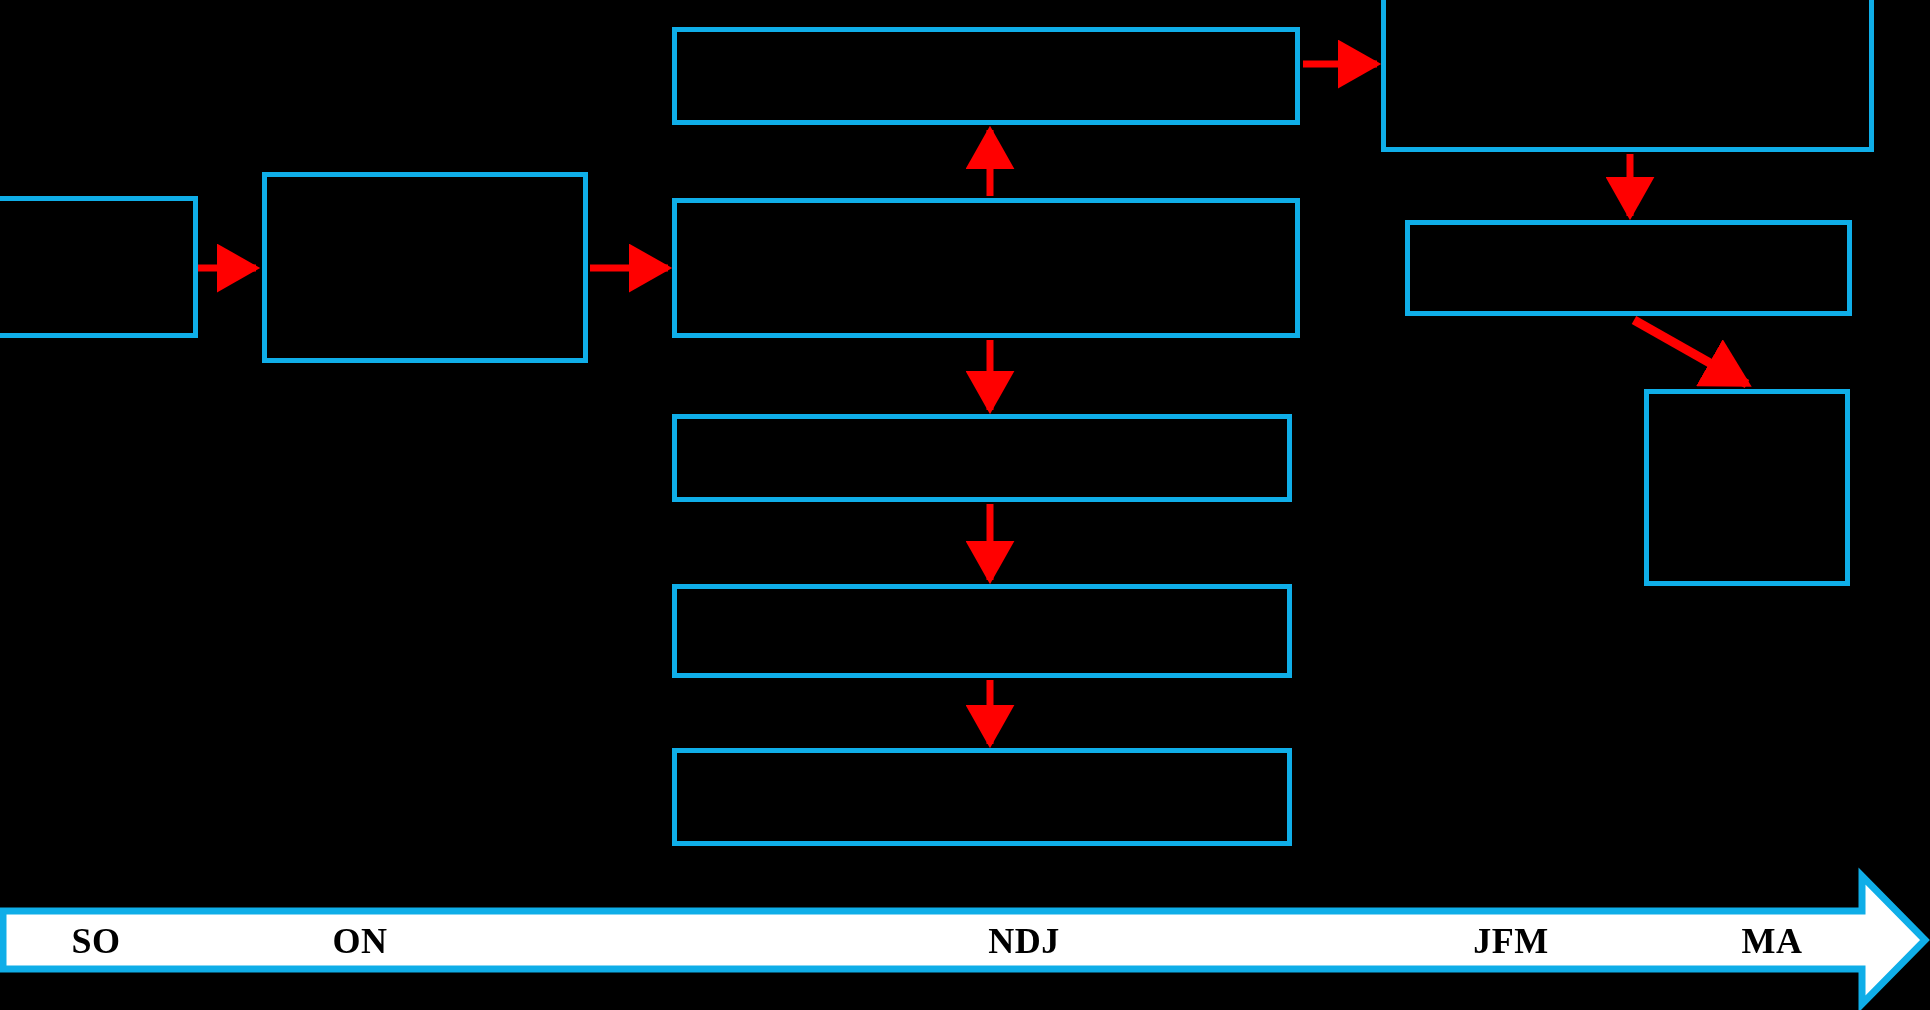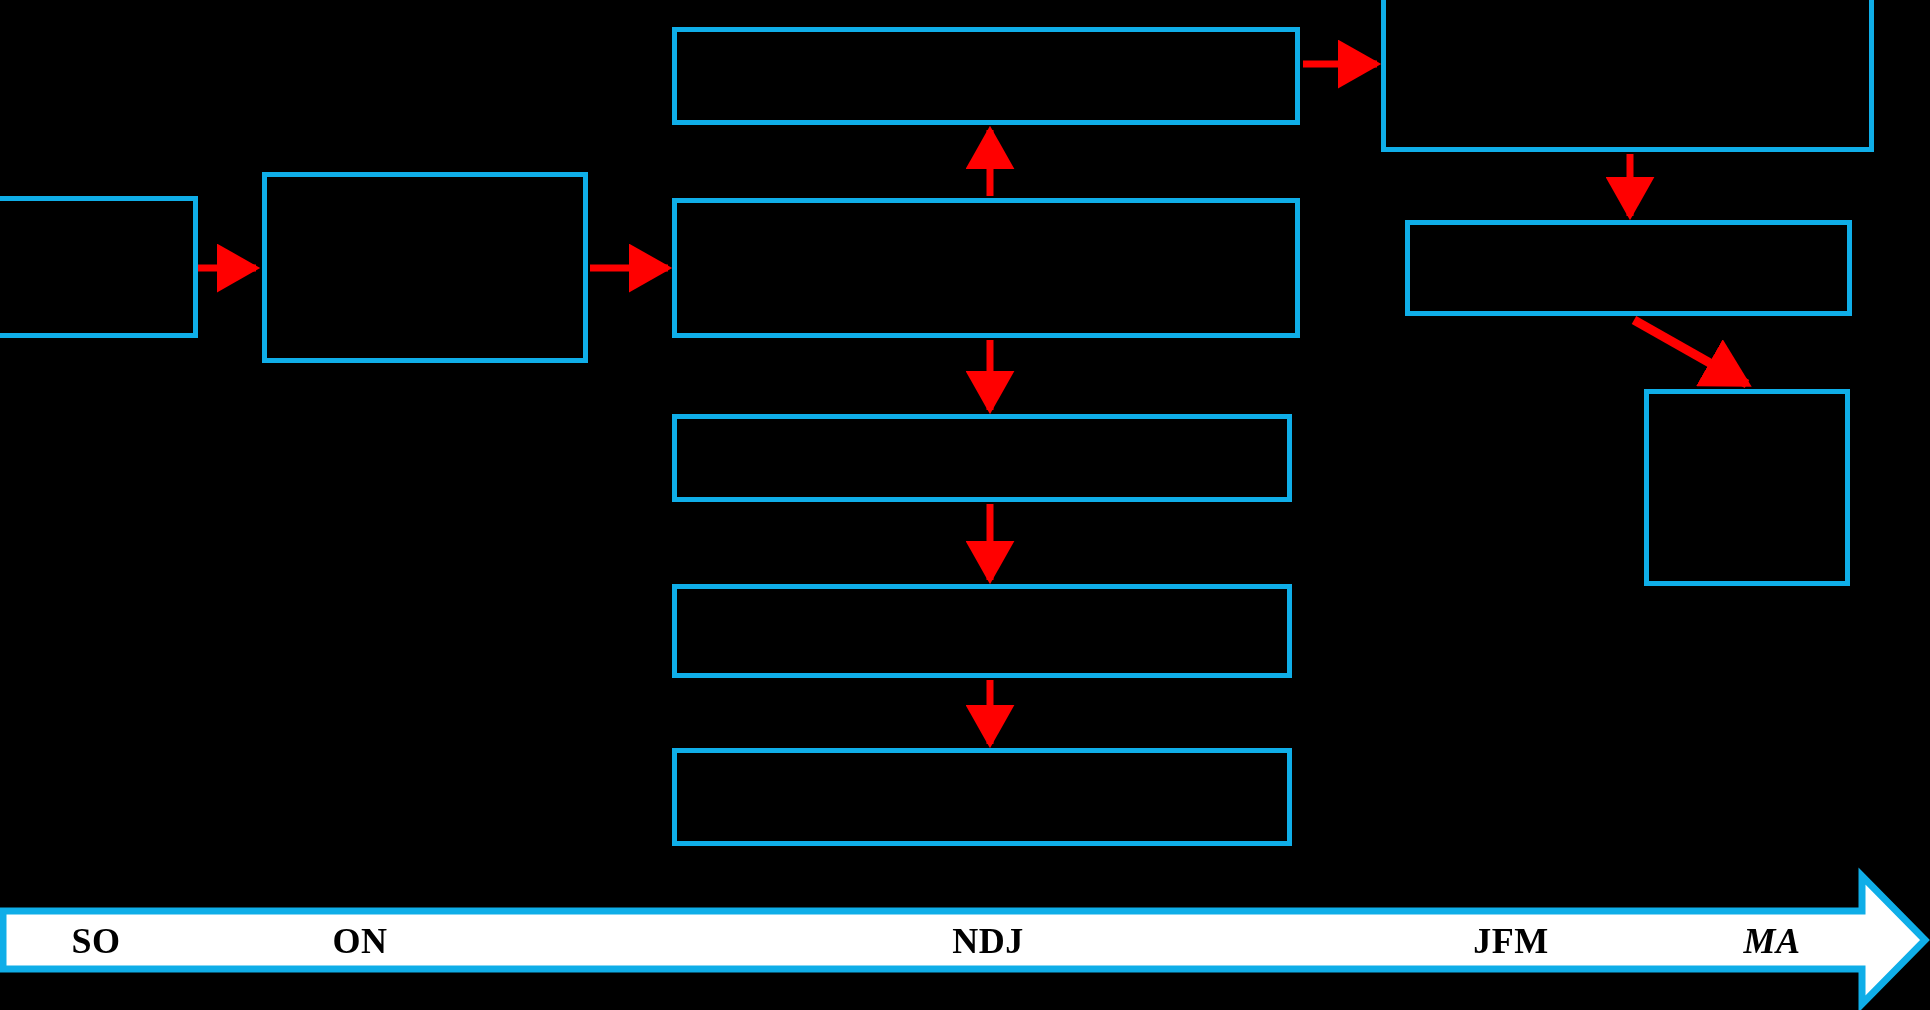--- a/index.html
+++ b/index.html
@@ -151,17 +151,17 @@
   <div class="node-box" style="left:1644px; top:389px; width:206px; height:197px;">
     <span class="node-label"></span>
   </div>
 
   <svg style="position:absolute; left:0px; top:866px; width:1930px; height:148px;" viewBox="0 0 1930 148">
     <polygon points="3,45 1862,45 1862,10 1925,74 1862,138 1862,103 3,103" fill="#FFFFFF" stroke="#0FAEE8" stroke-width="7" stroke-linejoin="miter"></polygon>
   </svg>
 
   <div class="timeline-label" style="left:96px;">SO</div>
   <div class="timeline-label" style="left:360px;">ON</div>
-  <div class="timeline-label" style="left:988px;">NDJ</div>
+  <div class="timeline-label" style="left:1024px;">NDJ</div>
   <div class="timeline-label" style="left:1511px;font-family:Liberation Serif, serif;">JFM</div>
-  <div class="timeline-label" style="left:1772px;font-style:italic;">MA</div>
+  <div class="timeline-label" style="left:1772px;">MA</div>
 
 </div>
 
 </body></html>

